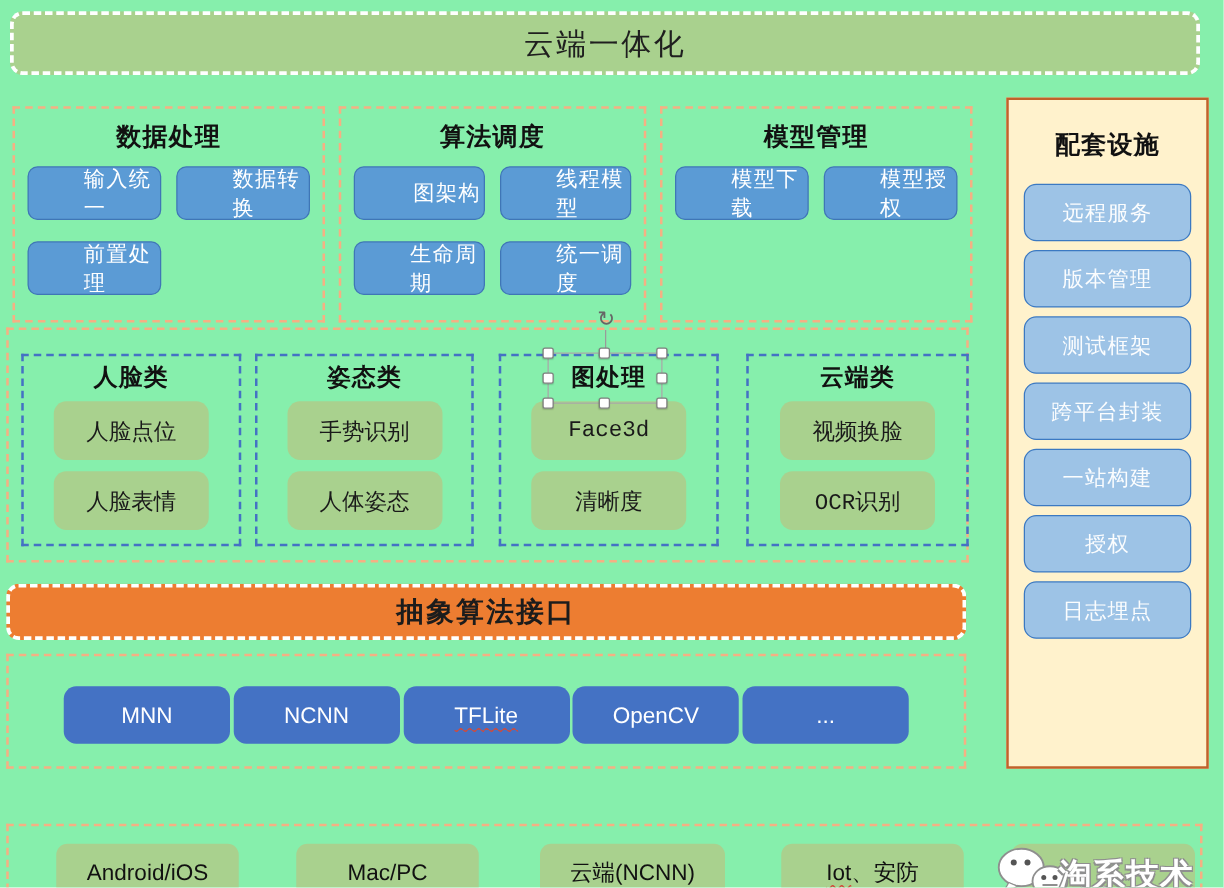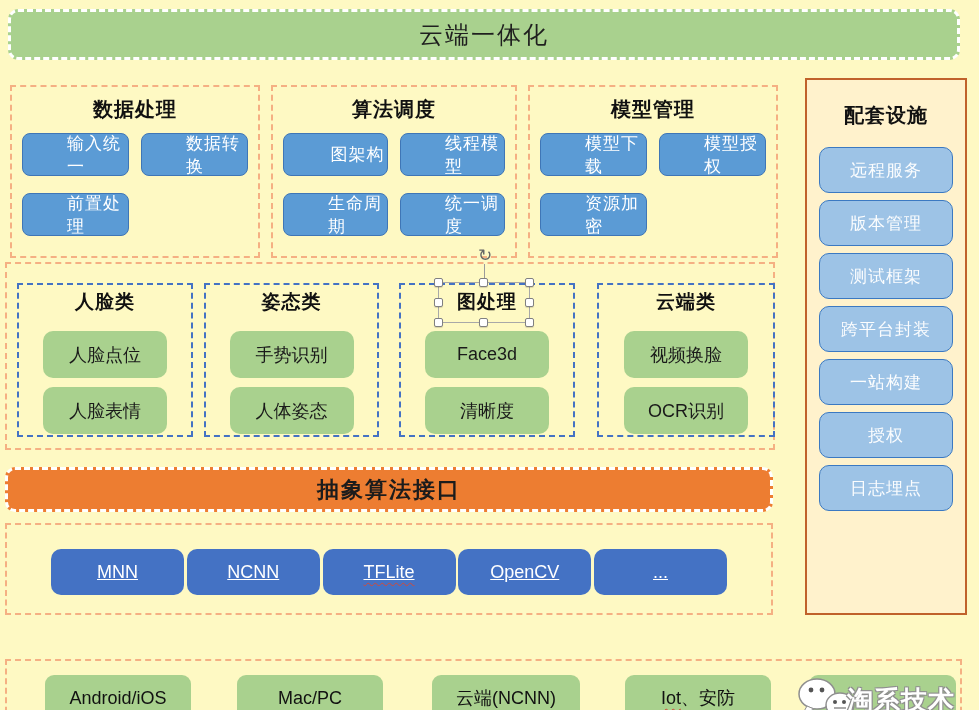--- a/index.html
+++ b/index.html
@@ -1,19 +1,19 @@
 <!DOCTYPE html>
 <html><head>
 <meta charset="utf-8">
 <style>
   * { margin:0; padding:0; box-sizing:border-box; }
   html,body { background:#ffffff; }
   body { font-family:"Liberation Sans", sans-serif; }
   #page {
-    position:relative; width:979px; height:710px; background:#fef9c3;
+    position:relative; width:979px; height:710px; background:#86efac;
     overflow:hidden;
   }
 
   
   .banner {
     position:absolute; display:flex; align-items:center; justify-content:center;
     border-radius:10px; background-clip:padding-box;
   }
   #top-banner {
     left:8px; top:9px; width:952px; height:51px;
@@ -67,27 +67,28 @@
   }
 
   
   #algo-outer {
     position:absolute; left:5px; top:262px; width:770px; height:188px;
     border:2px dashed #F5B083;
   }
   .algo-box {
     position:absolute; top:283px; height:154px;
     border:2px dashed #4472C4;
+    font-family:Liberation Mono, monospace;
   }
   .algo-title {
     margin-top:4px; text-align:center;
     font-size:19px; font-weight:700; color:#111; letter-spacing:1px;
   }
   .algo-items {
-    margin-top:16px; display:flex; flex-direction:column;
+    margin-top:6px; display:flex; flex-direction:column;
     align-items:center; gap:9px;
   }
   .green-btn {
     width:124px; height:47px; border-radius:10px;
     background:#A9D18E; color:#1a1a1a; font-size:18px;
     display:flex; align-items:center; justify-content:center;
   }
 
   
   #selection-rect {
@@ -115,21 +116,21 @@
   #engines-box {
     position:absolute; left:5px; top:523px; width:768px; height:92px;
     border:2px dashed #F5B083;
   }
   #engines-row {
     display:flex; justify-content:space-between; padding:24px 44px 0 44px;
   }
   .engine-btn {
     width:133px; height:46px; border-radius:10px;
     background:#4472C4; color:#ffffff; font-size:18px;
-    display:flex; align-items:center; justify-content:center;text-decoration:underline;
+    display:flex; align-items:center; justify-content:center;
   }
 
   
   #platforms-box {
     position:absolute; left:5px; top:659px; width:957px; height:73px;
     border:2px dashed #F5B083;
   }
   .platform-btn {
     position:absolute; top:14px; height:46px; border-radius:9px;
     background:#A9D18E; color:#111; font-size:18px;
@@ -187,21 +188,20 @@
         <div class="blue-btn">线程模型</div>
         <div class="blue-btn">生命周期</div>
         <div class="blue-btn">统一调度</div>
       </div>
   </div>
   <div class="group" style="left:528px;width:250px;">
     <div class="group-title">模型管理</div>
     <div class="btn-grid">
         <div class="blue-btn">模型下载</div>
         <div class="blue-btn">模型授权</div>
-        <div class="blue-btn">资源加密</div>
       </div>
   </div>
 
   <div id="sidebar">
     <div id="sidebar-title">配套设施</div>
     <div id="sidebar-items">
         <div class="sidebar-btn">远程服务</div>
         <div class="sidebar-btn">版本管理</div>
         <div class="sidebar-btn">测试框架</div>
         <div class="sidebar-btn">跨平台封装</div>

